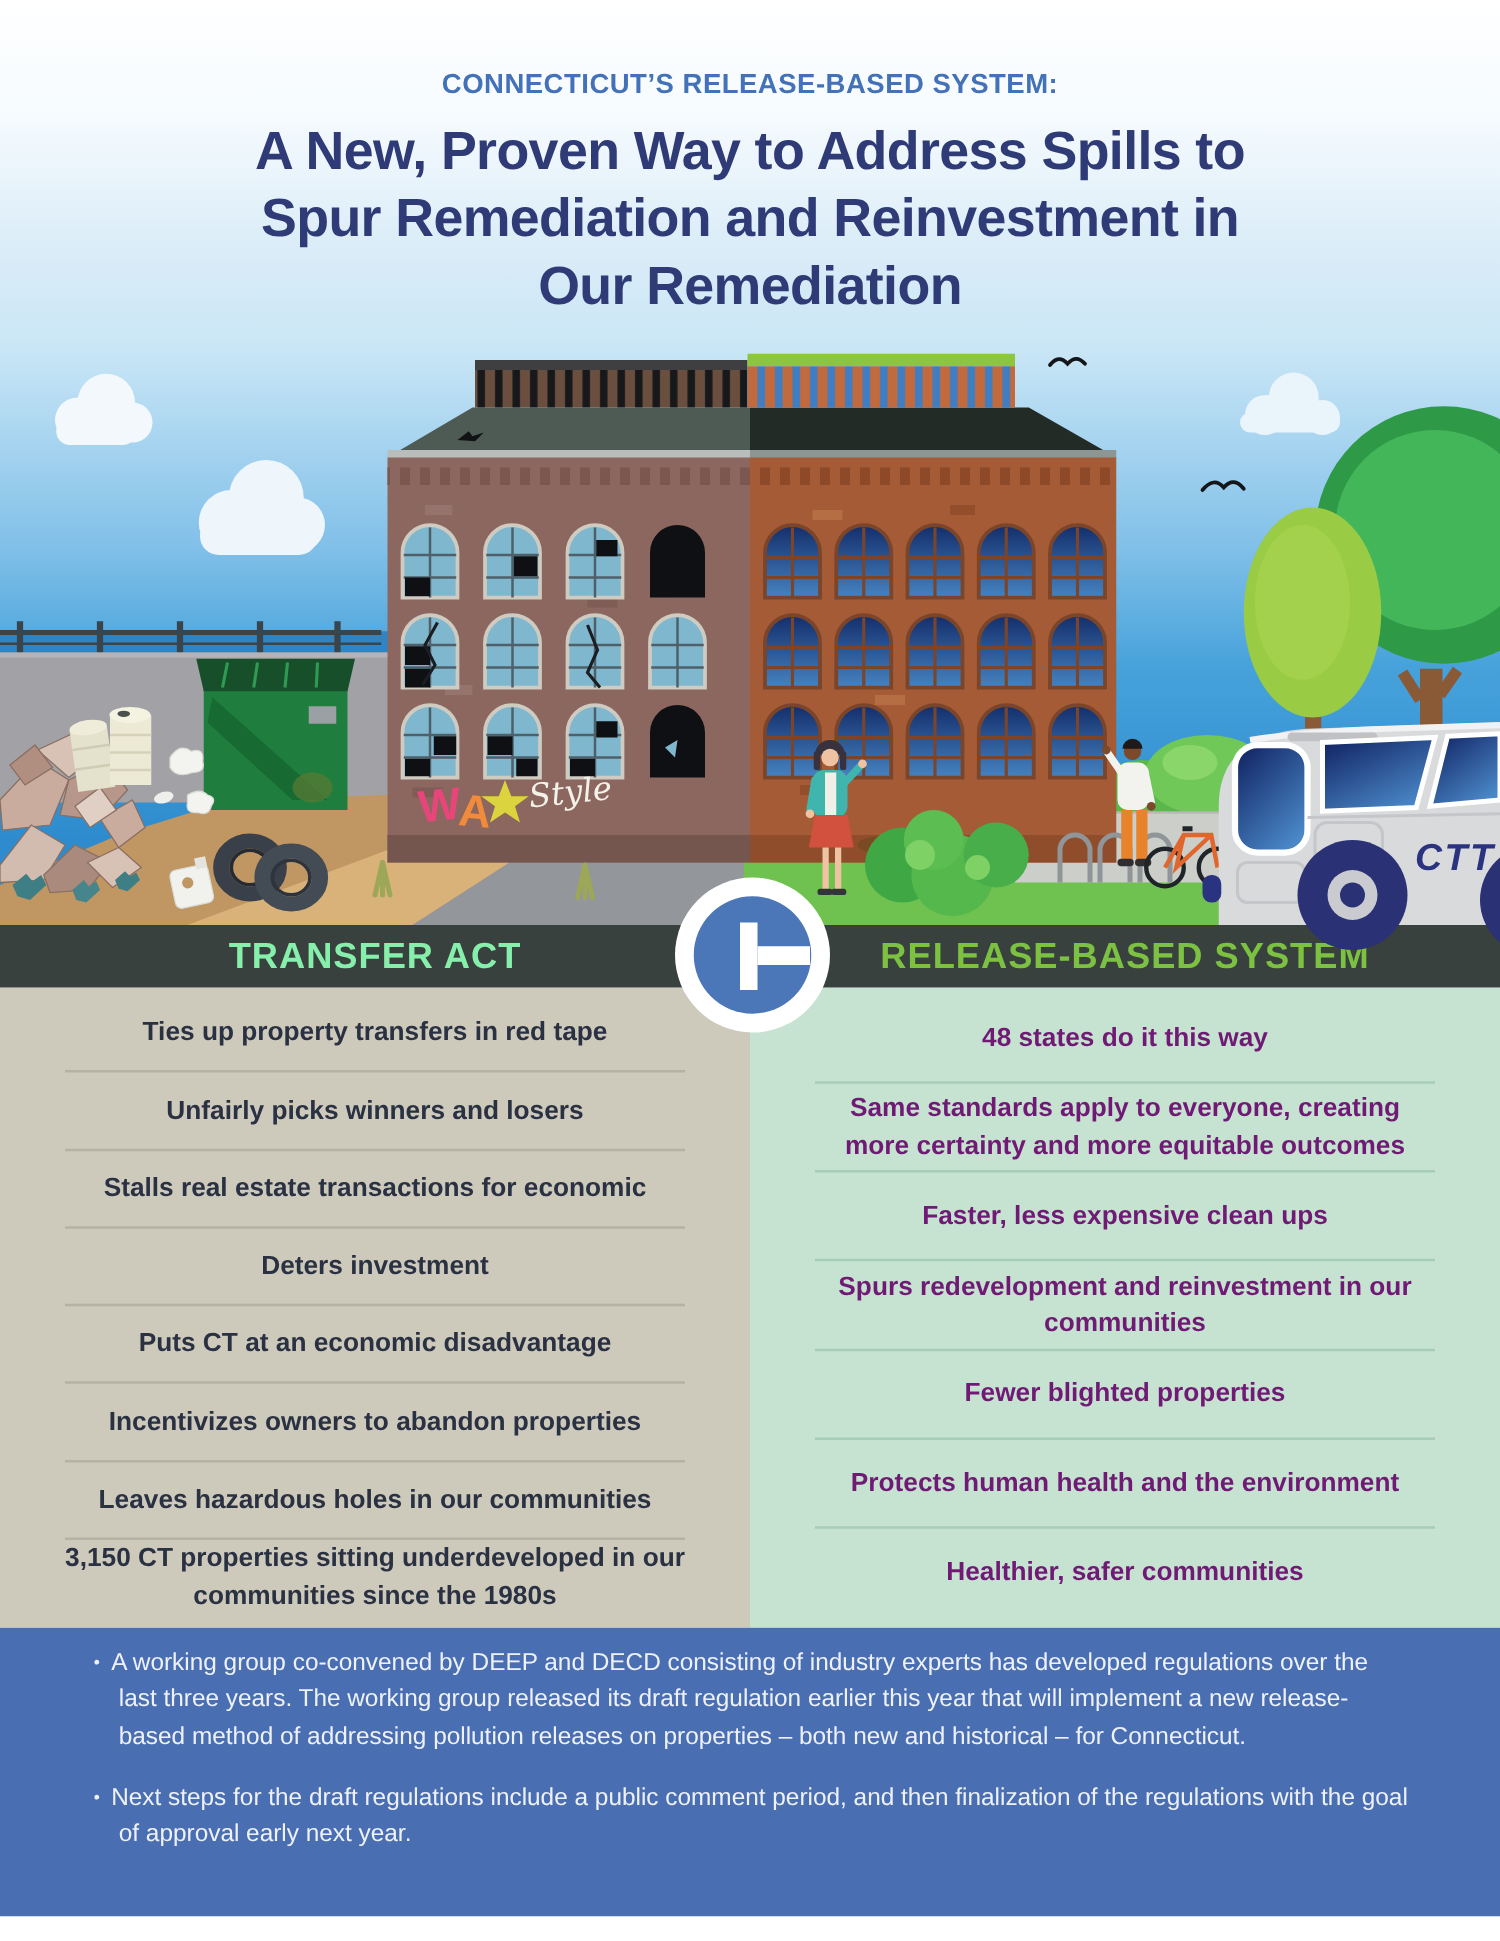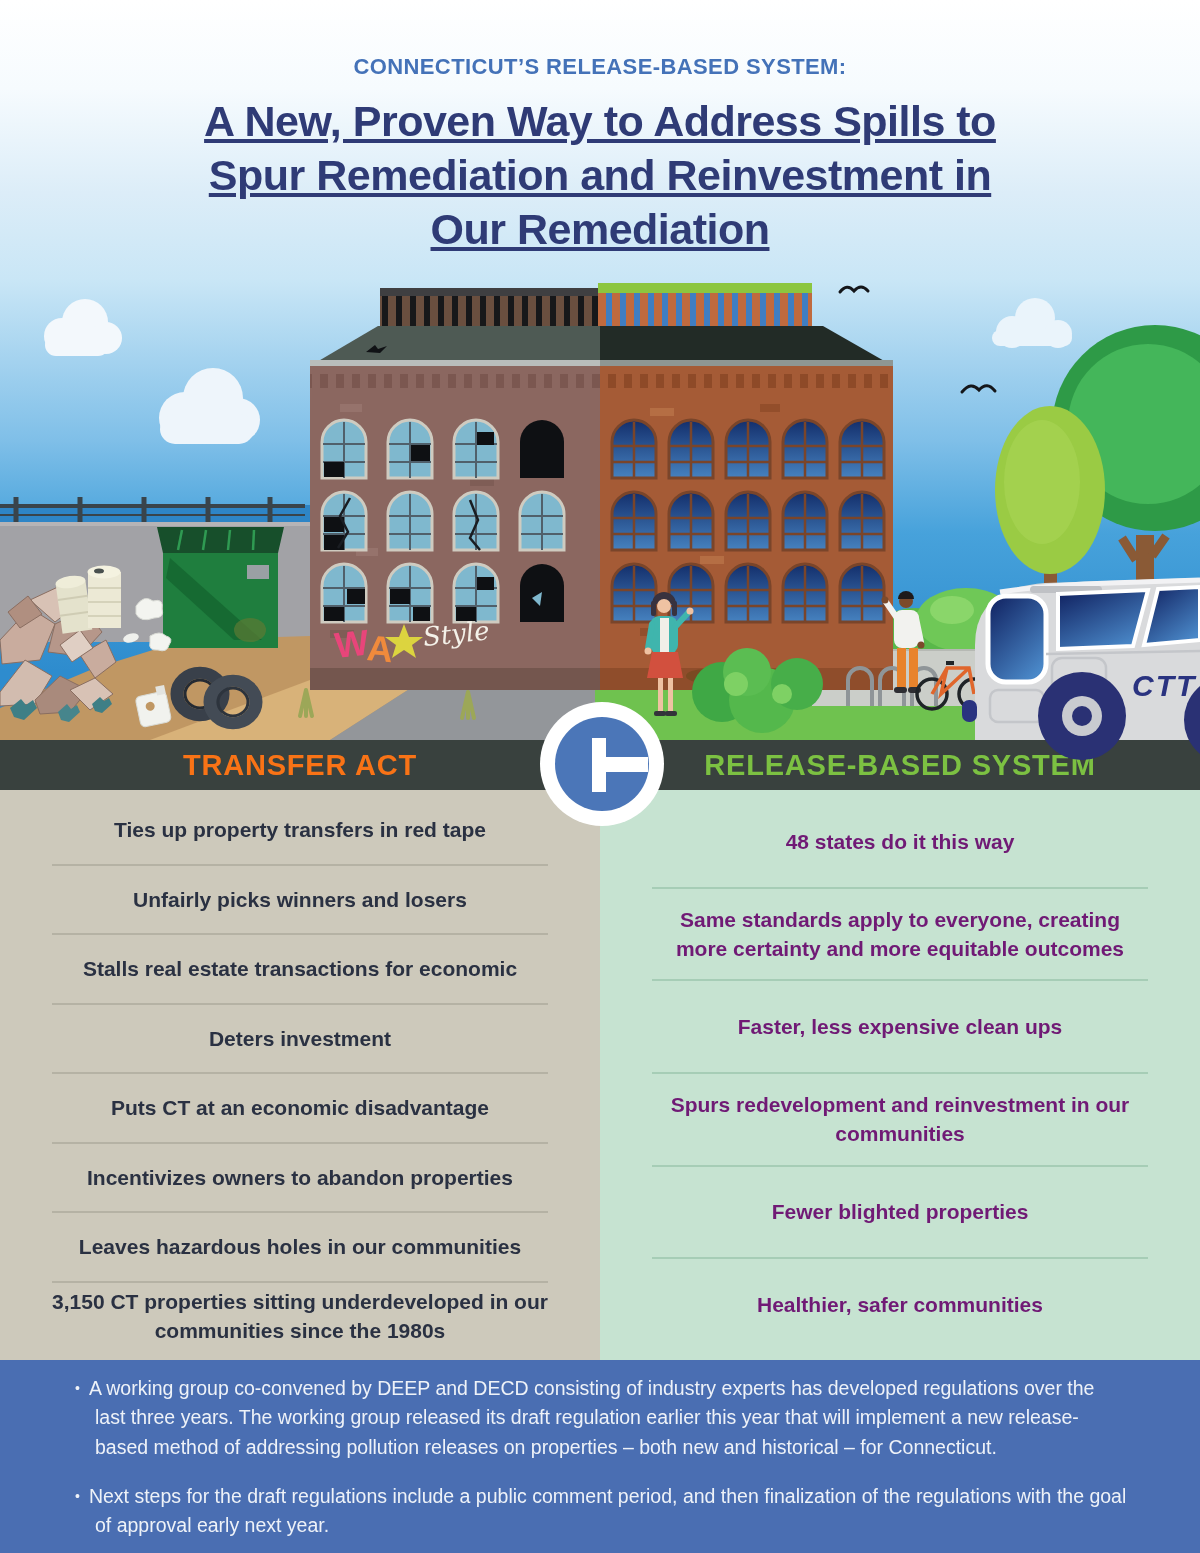--- a/index.html
+++ b/index.html
@@ -13,43 +13,42 @@
     position:relative;width:1200px;height:740px;z-index:2;
     background:linear-gradient(180deg,#ffffff 0%,#f6fbfe 12%,#dcedf8 26%,#c9e6f6 38%,#c9e6f6 100%);
   }
   .header-text{height:280px;box-sizing:border-box;padding-top:54px;text-align:center;}
   .eyebrow{
     font-size:22px;font-weight:bold;letter-spacing:.4px;color:#4472b8;
   }
   .main-title{
     margin:14px auto 0;font-size:43px;line-height:1.26;font-weight:bold;color:#2f3b76;
     letter-spacing:-.5px;
-    text-decoration:underline;
   }
   .scene{display:block;overflow:visible;}
   
   .banner{
     position:relative;z-index:1;width:1200px;height:50px;background:#39413e;
     display:flex;align-items:center;
   }
   .banner-half{width:50%;text-align:center;font-size:29px;font-weight:bold;letter-spacing:.8px;}
-  .banner-left{color:#f97316;}
+  .banner-left{color:#86efac;}
   .banner-right{color:#7cc142;}
   
   .badge{
     position:absolute;left:540px;top:702px;width:124px;height:124px;border-radius:50%;
     background:#ffffff;z-index:3;box-shadow:0 0 0 0 transparent;
   }
   .badge-disc{
     position:absolute;left:15px;top:15px;width:94px;height:94px;border-radius:50%;background:#4b76b8;
   }
   .badge-bar-v{position:absolute;left:52px;top:36px;width:14px;height:54px;background:#ffffff;}
   .badge-bar-h{position:absolute;left:66px;top:55px;width:44px;height:15px;background:#ffffff;}
   
-  .columns{display:flex;width:1200px;height:570px;}
+  .columns{display:flex;width:1200px;height:512px;}
   .col{width:600px;display:flex;flex-direction:column;box-sizing:border-box;padding:6px 0 10px;}
   .col-left{background:#cdc9bb;}
   .col-right{background:#c6e3d1;}
   .item{
     flex:1;display:flex;align-items:center;justify-content:center;text-align:center;
     font-size:21px;font-weight:bold;line-height:1.4;margin:0 52px;
   }
   .col-left .item{color:#2a3142;border-bottom:2px solid #b5b2a4;}
   .col-right .item{color:#701a75;border-bottom:2px solid #a6cdb6;}
   .col .item:last-child{border-bottom:none;}
@@ -486,20 +485,23 @@
       <div class="item">
           <span>Faster, less expensive clean ups</span>
         </div>
       <div class="item">
           <span>Spurs redevelopment and reinvestment in our communities</span>
         </div>
       <div class="item">
           <span>Fewer blighted properties</span>
         </div>
       <div class="item">
+          <span>Protects human health and the environment</span>
+        </div>
+      <div class="item">
           <span>Healthier, safer communities</span>
         </div>
     </div>
   </div>
 
   <div class="footer">
     <p><span class="dot">•</span><span>A working group co-convened by DEEP and DECD consisting of industry experts has developed regulations over the last three years. The working group released its draft regulation earlier this year that will implement a new release-based method of addressing pollution releases on properties – both new and historical – for Connecticut.</span></p>
     <p><span class="dot">•</span><span>Next steps for the draft regulations include a public comment period, and then finalization of the regulations with the goal of approval early next year.</span></p>
   </div>
 

